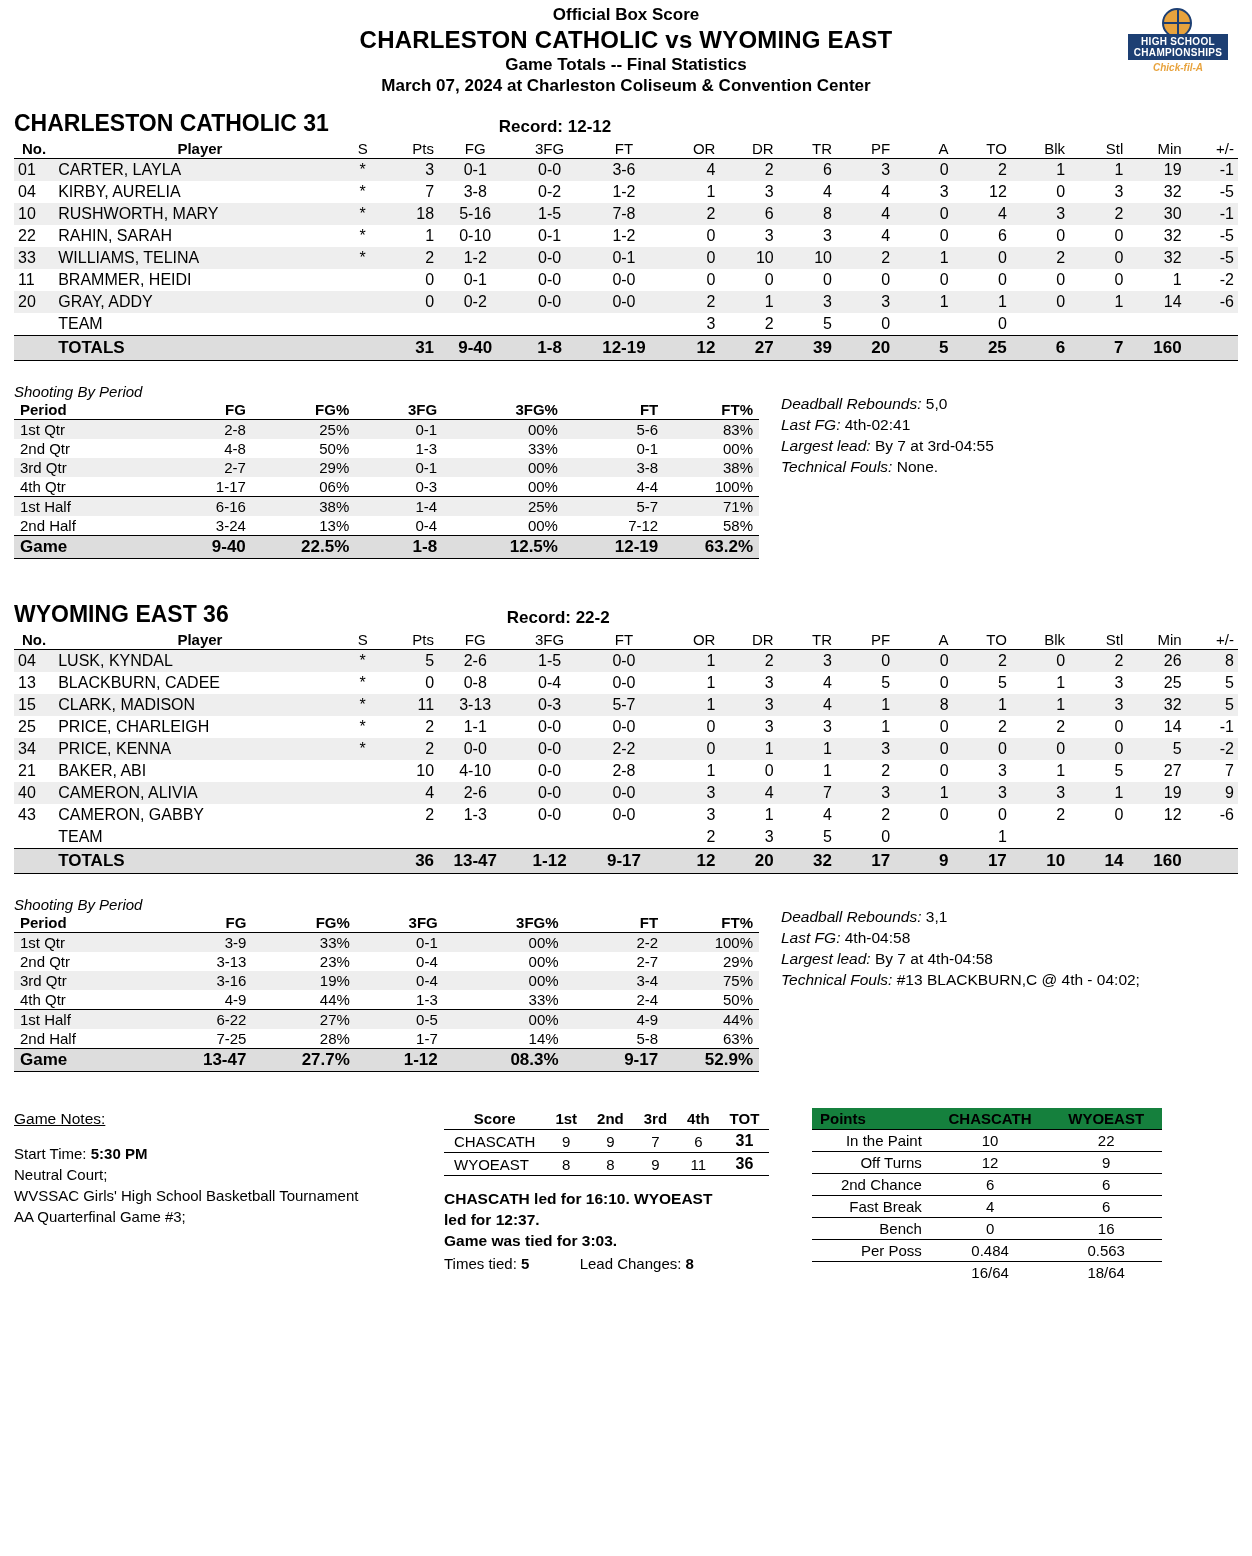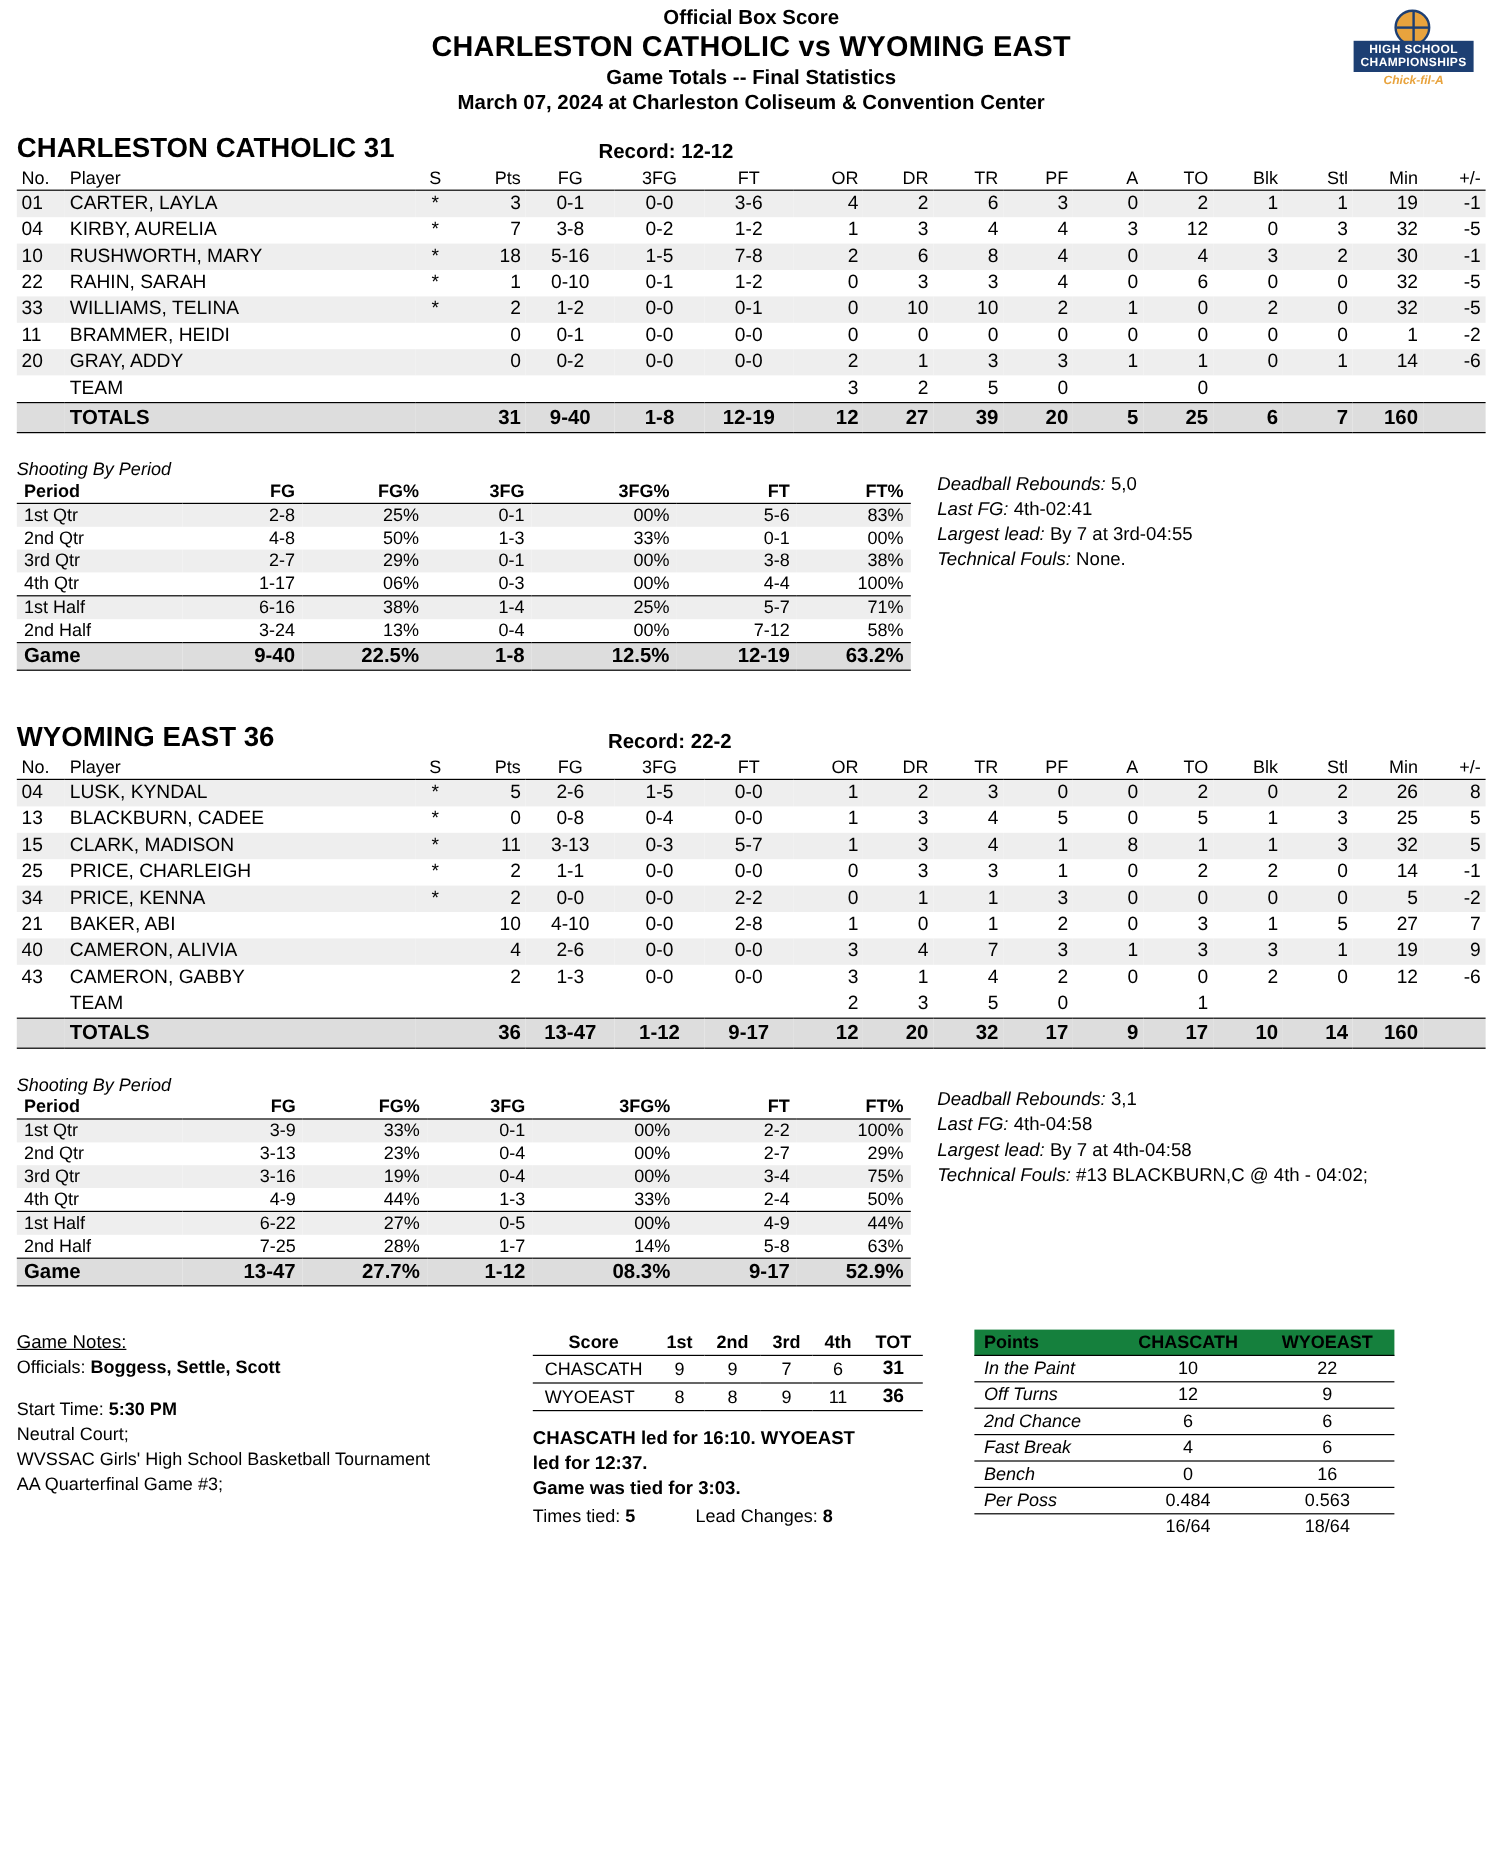--- a/index.html
+++ b/index.html
@@ -30,21 +30,21 @@
   .logo .sub { position:absolute; left:0; top:54px; width:100px; text-align:center; font-size:10px;
                color:#e8a33d; font-style:italic; font-weight:bold;}
 
   
   .team-title-row { display:flex; align-items:flex-end; margin-top: 14px; }
   .team-title { font-size: 23px; font-weight: bold; }
   .team-record { font-size: 17px; font-weight: bold; margin-left: 170px; }
 
   table.box { border-collapse: collapse; width: 100%; margin-top: 2px; }
   table.box th { font-size: 15px; font-weight: normal; padding: 1px 4px; text-align: right; }
-  table.box th.l { text-align: left; }
+  table.box th.l { text-align: center; font-weight: bold; }
   table.box th.c { text-align: center; }
   table.box td { font-size: 16px; padding: 2px 4px; text-align: right; white-space: nowrap; }
   table.box td.l { text-align: left; }
   table.box td.c { text-align: center; }
   .hdr-row th { border-bottom: 1.5px solid #000; }
   tr.alt td { background: #eeeeee; }
   tr.team-row td { background: #ffffff; }
   tr.totals td { background: #dddddd; font-weight: bold; font-size: 17px;
                  border-top: 1.5px solid #000; border-bottom: 1.5px solid #000; }
   .col-no { width: 40px; }
@@ -91,21 +91,21 @@
   .tied-line { font-size: 15px; margin-top: 4px; }
   .tied-line b { font-weight: bold; }
   .tied-line .sp { display:inline-block; width: 42px; }
 
   .points-col { margin-left: 18px; }
   table.points { border-collapse: collapse; width: 350px; }
   table.points th { font-size: 15px; font-weight: bold; padding: 2px 8px; text-align: center;
                     background:#15803d; border-bottom: 1px solid #000; }
   table.points th.l { text-align: left; }
   table.points td { font-size: 15px; padding: 2px 8px; text-align: center; border-bottom: 1px solid #000; }
-  table.points td.l { text-align: left; font-style: italic; }
+  table.points td.l { text-align: right; }
   table.points tr.last td { border-bottom: none; }
 </style>
 </head>
 <body>
 
 <div class="page">
 
   <div class="doc-header">
     <div class="line1">Official Box Score</div>
     <div class="line2">CHARLESTON CATHOLIC vs WYOMING EAST</div>
@@ -792,24 +792,20 @@
         <i>Technical Fouls:</i>
         <span>#13 BLACKBURN,C @ 4th - 04:02;</span>
       </div>
     </div>
   </div>
 
   <div class="bottom">
 
     <div class="game-notes">
       <div class="gn-title">Game Notes:</div>
-      <div>
-        <span>Officials:</span>
-        <b>Boggess, Settle, Scott</b>
-      </div>
       <div class="gap"></div>
       <div>
         <span>Start Time:</span>
         <b>5:30 PM</b>
       </div>
       <div>Neutral Court;</div>
       <div>WVSSAC Girls' High School Basketball Tournament</div>
       <div>AA Quarterfinal Game #3;</div>
     </div>
 

